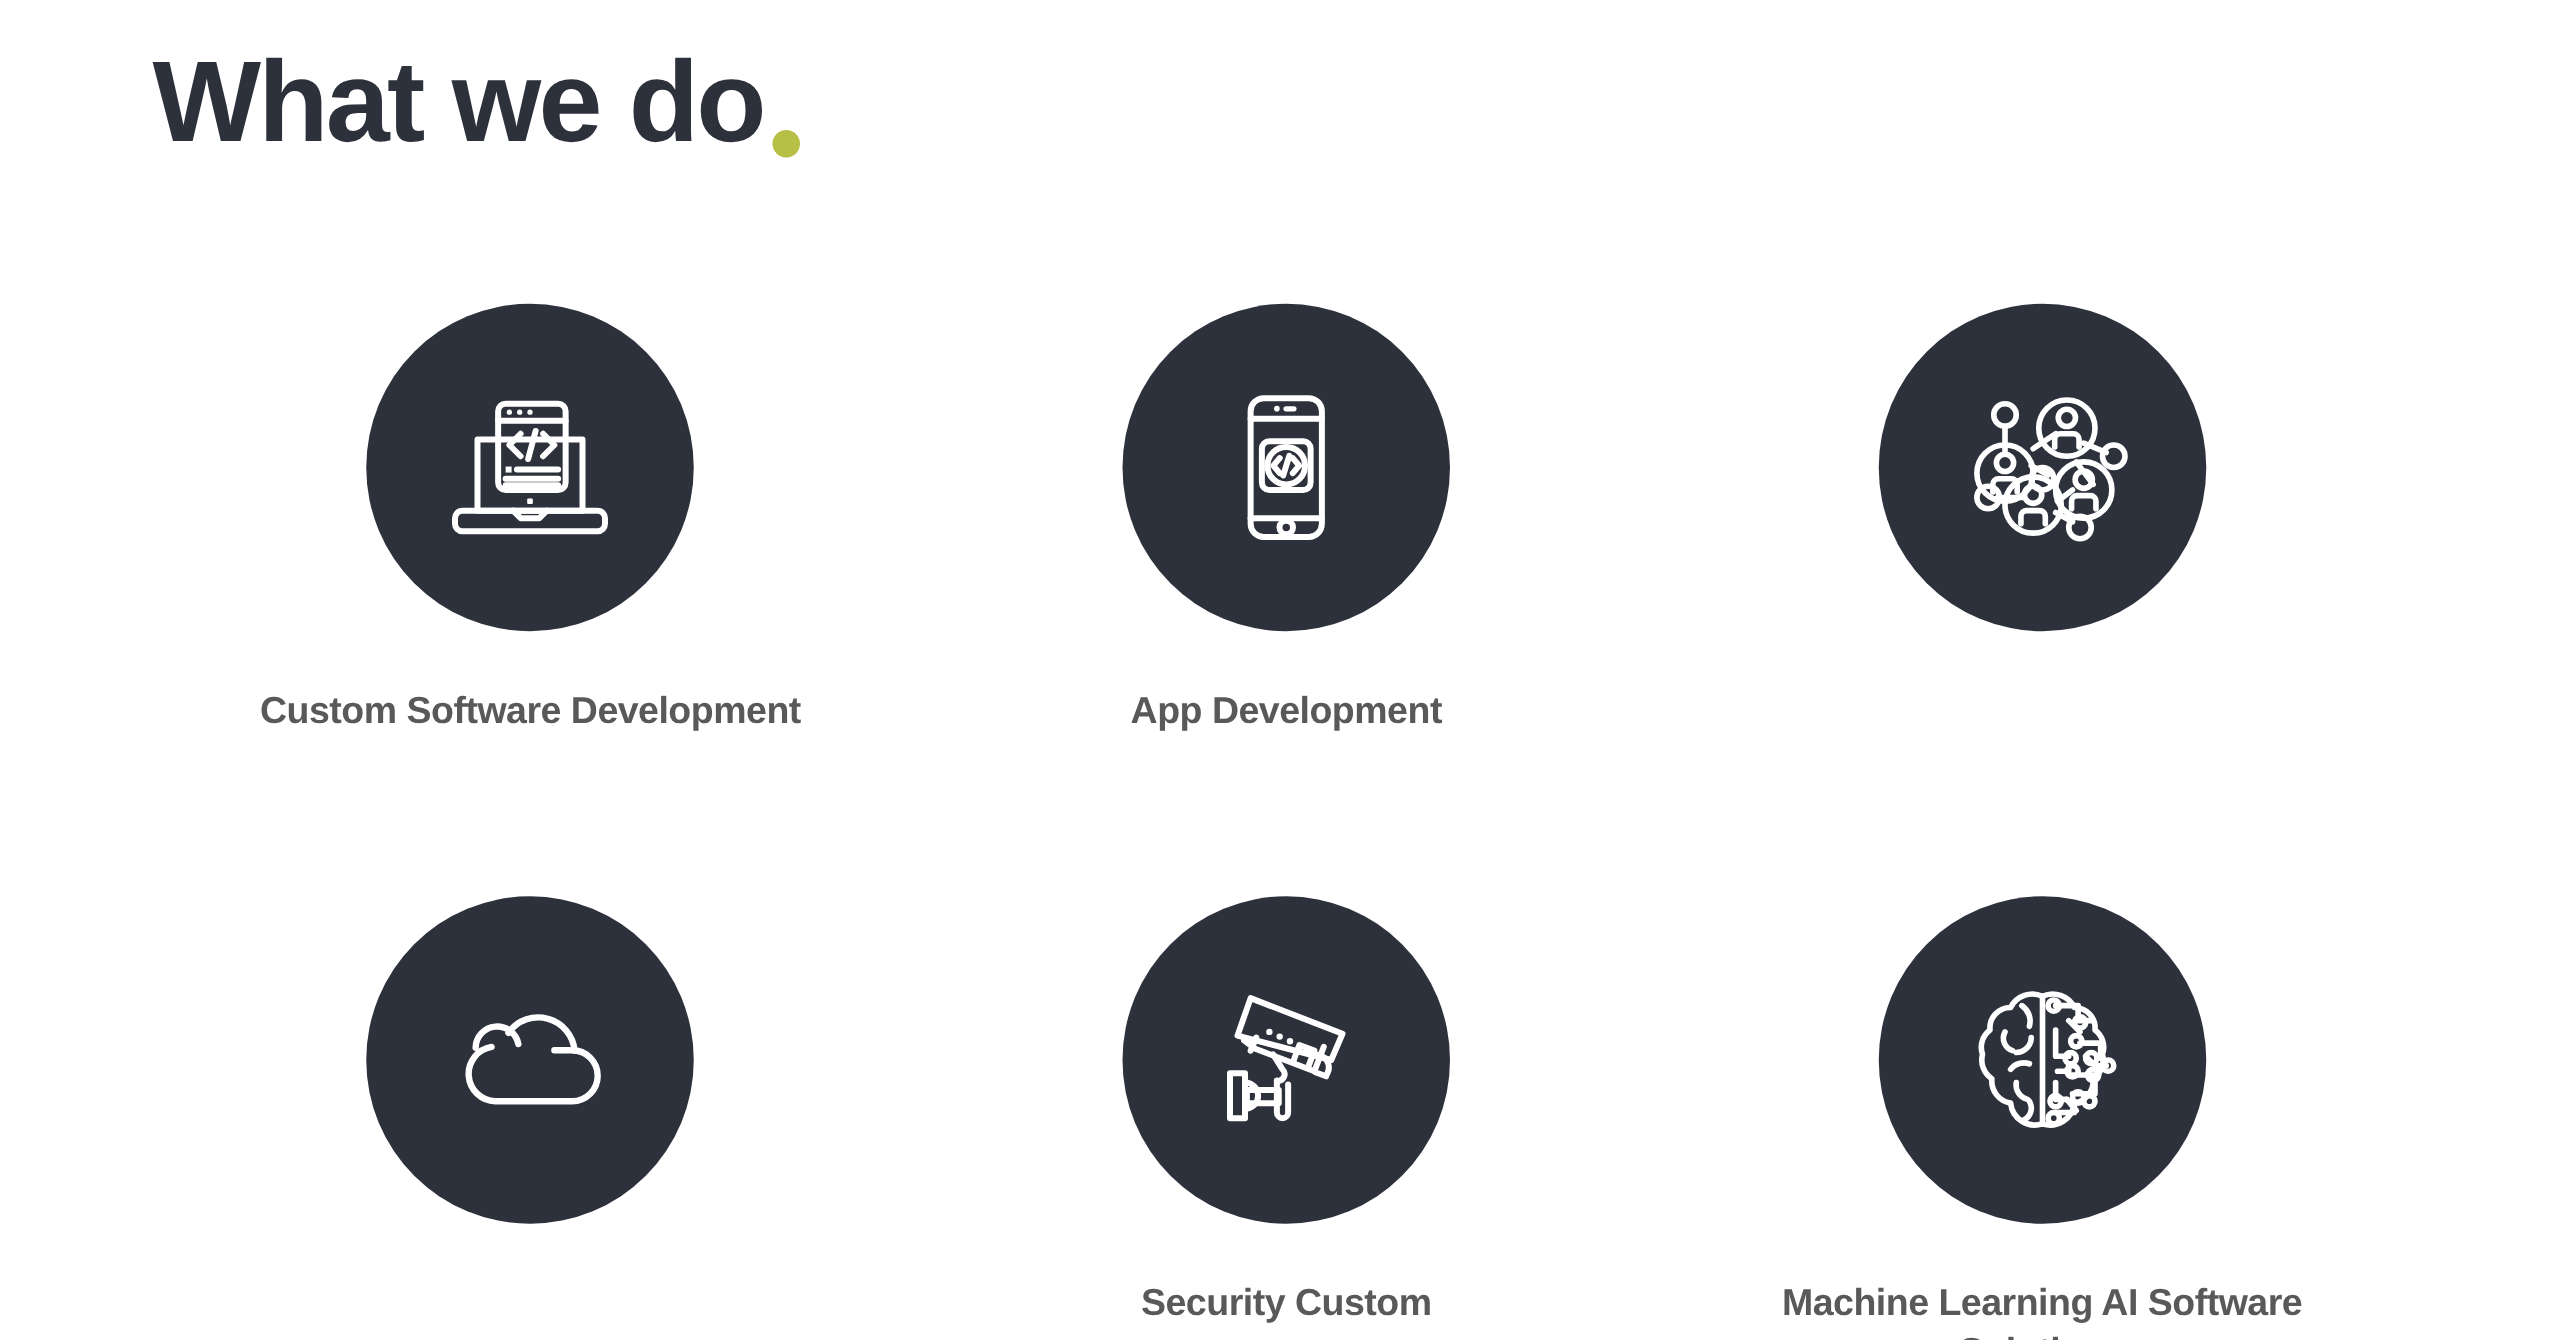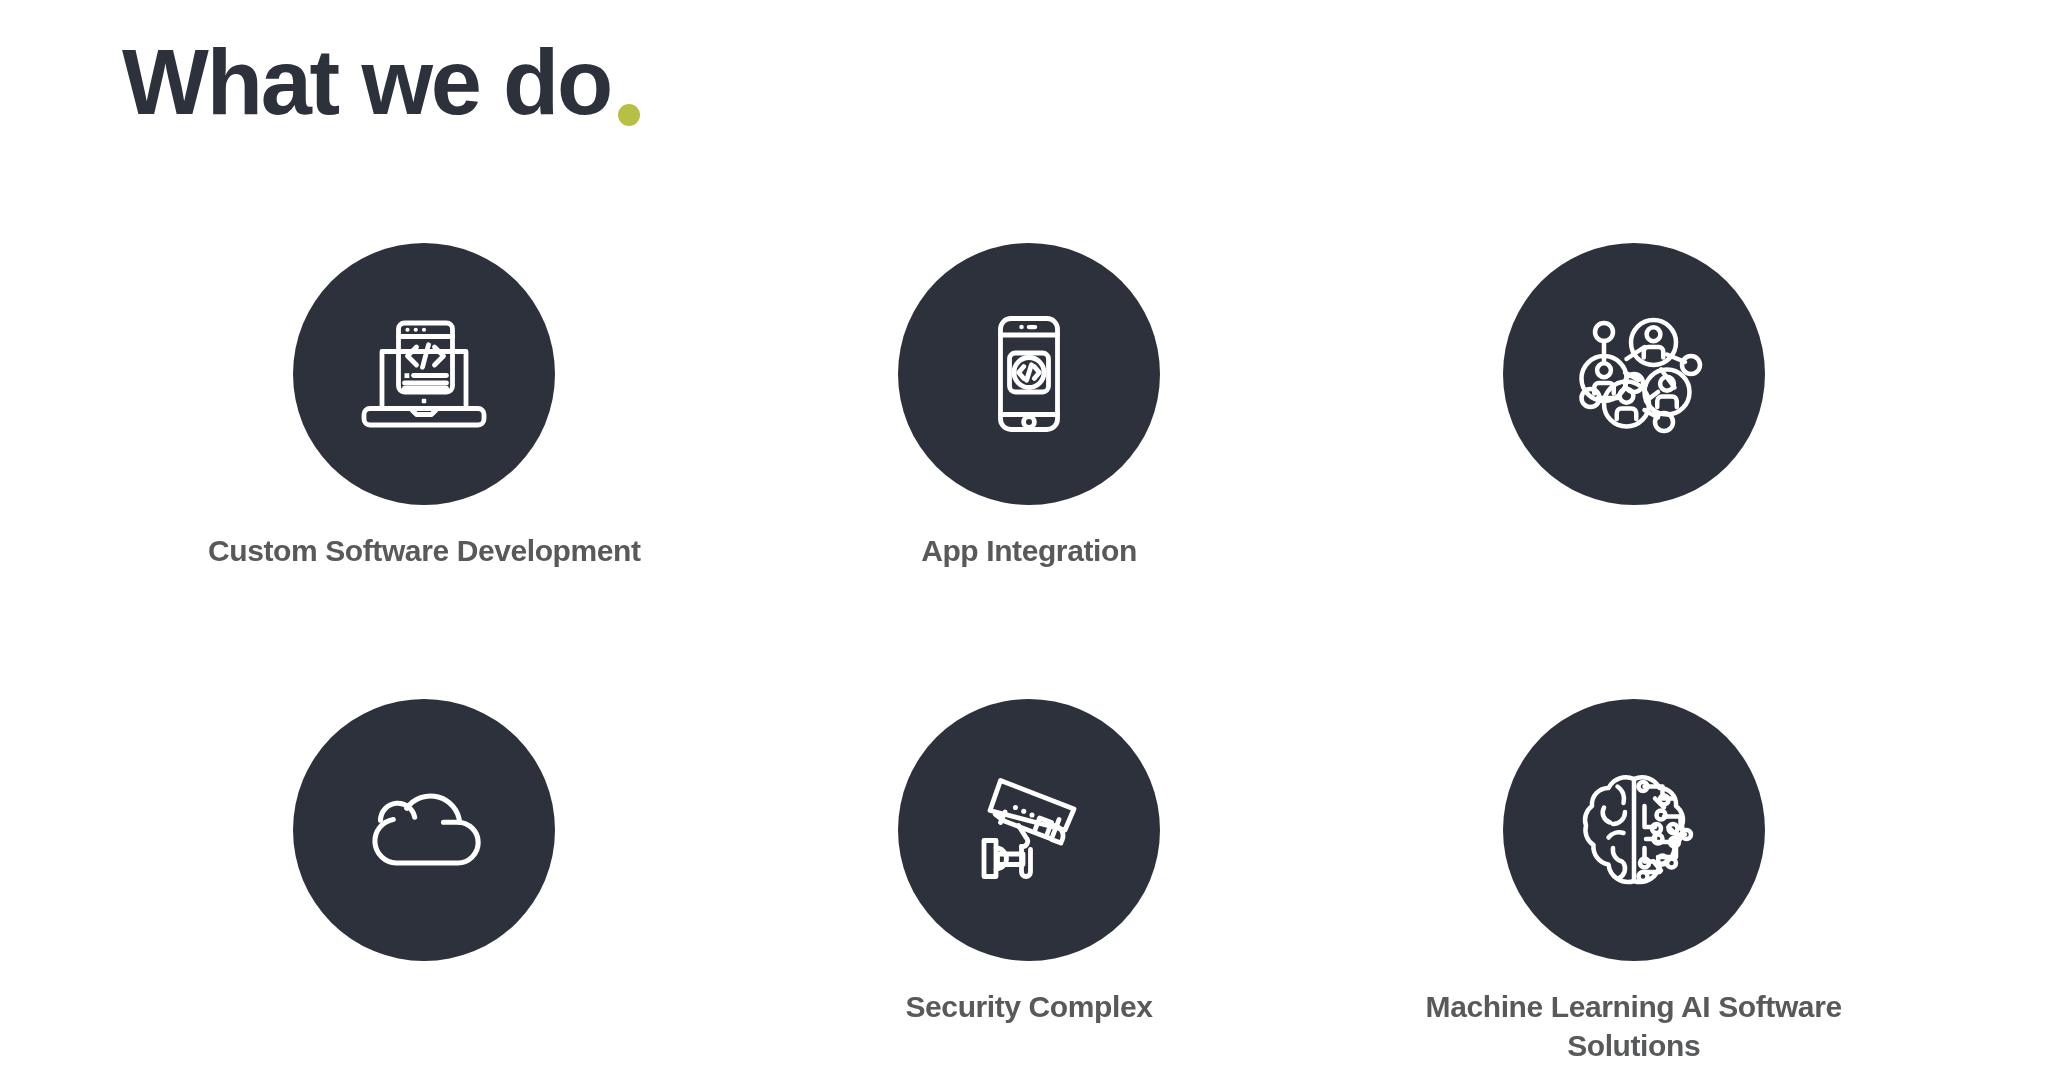--- a/index.html
+++ b/index.html
@@ -80,21 +80,21 @@
     flex: 0 0 auto;
   }
 
   .icon-circle svg {
     width: 150px;
     height: 150px;
     display: block;
   }
 
   .card-label {
-    margin-top: 26px;
+    margin-top: 44px;
     font-size: 30px;
     font-weight: 700;
     letter-spacing: -0.4px;
     color: #58595b;
     text-align: center;
     line-height: 1.32;
     max-width: 460px;
   }
 </style>
 </head>
@@ -151,21 +151,21 @@
 
           <circle cx="50" cy="82" r="3.6"></circle>
 
           <rect x="37" y="36" width="26" height="26" rx="4"></rect>
           <circle cx="50" cy="49" r="10"></circle>
           <path d="M46.5 45 l-3.4 4 l3.4 4"></path>
           <path d="M53.5 45 l3.4 4 l-3.4 4"></path>
           <path d="M51.6 43.8 l-3.2 10.4"></path>
         </svg>
       </div>
-      <div class="card-label">App Integration</div>
+      <div class="card-label">App Development</div>
     </div>
 
     <div class="card">
       <div class="icon-circle">
         <svg viewBox="0 0 100 100" fill="none" stroke="#ffffff" stroke-width="3" stroke-linecap="round" stroke-linejoin="round">
 
           <path d="M30 28 v13"></path>
           <path d="M45 40 l12 -8"></path>
           <path d="M44 49 l9 5"></path>
           <path d="M72 37 l12 5"></path>
@@ -238,21 +238,21 @@
           <path d="M43 47 l5 8 a3.5 3.5 0 0 1 -3 6"></path>
 
           <path d="M45 61 v17 a3 3 0 0 0 6 0 v-15"></path>
 
           <path d="M29 66 h17 v7 H29 z"></path>
 
           <path d="M20 57 h8 v24 h-8 z"></path>
           <path d="M28 62 a7 7 0 0 1 0 14"></path>
         </svg>
       </div>
-      <div class="card-label">Security Complex</div>
+      <div class="card-label">Security Custom</div>
     </div>
 
     <div class="card">
       <div class="icon-circle">
         <svg viewBox="0 0 100 100" fill="none" stroke="#ffffff" stroke-width="3" stroke-linecap="round" stroke-linejoin="round">
 
           <path d="M50 16 v68"></path>
 
           <path d="M50 16 a13 13 0 0 0 -17 6 a11 11 0 0 0 -11 12 a11.5 11.5 0 0 0 -4 13 a12 12 0 0 0 5 13 a12 12 0 0 0 10 13 a13 13 0 0 0 17 11"></path>
           <path d="M39 21 a10 10 0 0 1 4 11"></path>

